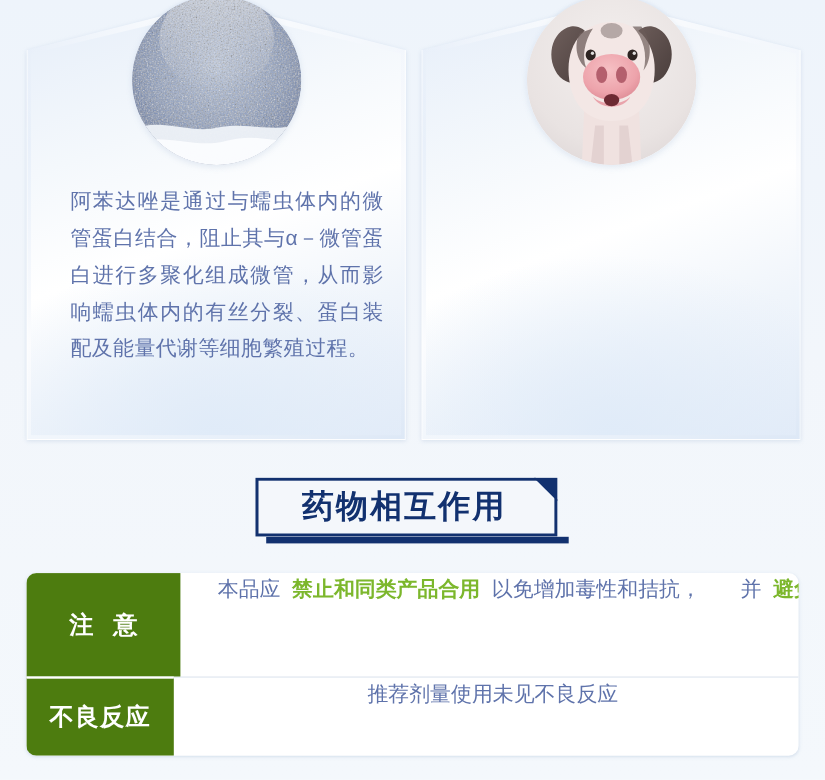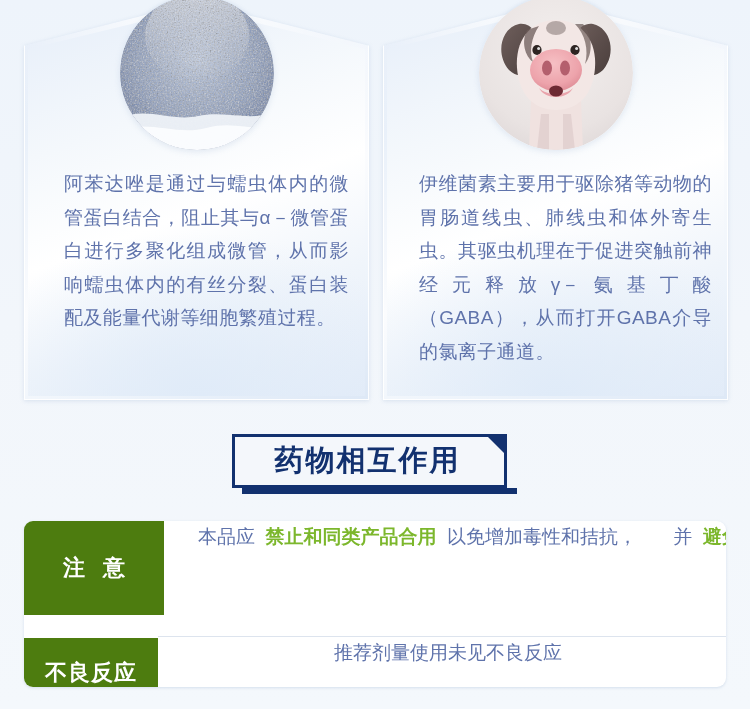--- a/index.html
+++ b/index.html
@@ -159,21 +159,21 @@
     border-radius: 9px;
     box-shadow: 0 1px 3px rgba(120,150,190,0.25);
     overflow: hidden;
   }
   .trow {
     display: flex;
     width: 100%;
     box-sizing: border-box;
   }
   .trow-attention { height: 94px; }
-  .trow-adverse   { height: 72px; border-top: 1px solid #dde4ee; margin-top: 21px; }
+  .trow-adverse   { height: 72px; border-top: 1px solid #dde4ee; }
 
   .tlabel {
     flex: 0 0 134px;
     background: #4d7c0f;
     color: #ffffff;
     display: flex;
     align-items: center;
     justify-content: center;
     font-size: 22px;
     font-weight: bold;
@@ -305,21 +305,20 @@
             <ellipse cx="77" cy="74" rx="26" ry="21" fill="url(#snout)"></ellipse>
             <ellipse cx="68" cy="72" rx="5" ry="7.5" fill="#b45f6d"></ellipse>
             <ellipse cx="86" cy="72" rx="5" ry="7.5" fill="#b45f6d"></ellipse>
 
             <path d="M60 92 C 68 100, 86 100, 94 92 C 88 104, 66 104, 60 92 Z" fill="#e9a3ab"></path>
             <ellipse cx="77" cy="95" rx="7" ry="5.5" fill="#6d2a33"></ellipse>
           </g>
         </svg>
       </div>
 
-      <div class="card-text">伊维菌素主要用于驱除猪等动物的胃肠道线虫、肺线虫和体外寄生虫。其驱虫机理在于促进突触前神经元释放γ－氨基丁酸（GABA），从而打开GABA介导的氯离子通道。</div>
     </div>
   </div>
 
   <div class="banner-wrap">
     <div class="banner">
       <div class="banner-shadow"></div>
       <div class="banner-box"></div>
       <div class="banner-fold"></div>
       <div class="banner-title">药物相互作用</div>
     </div>

